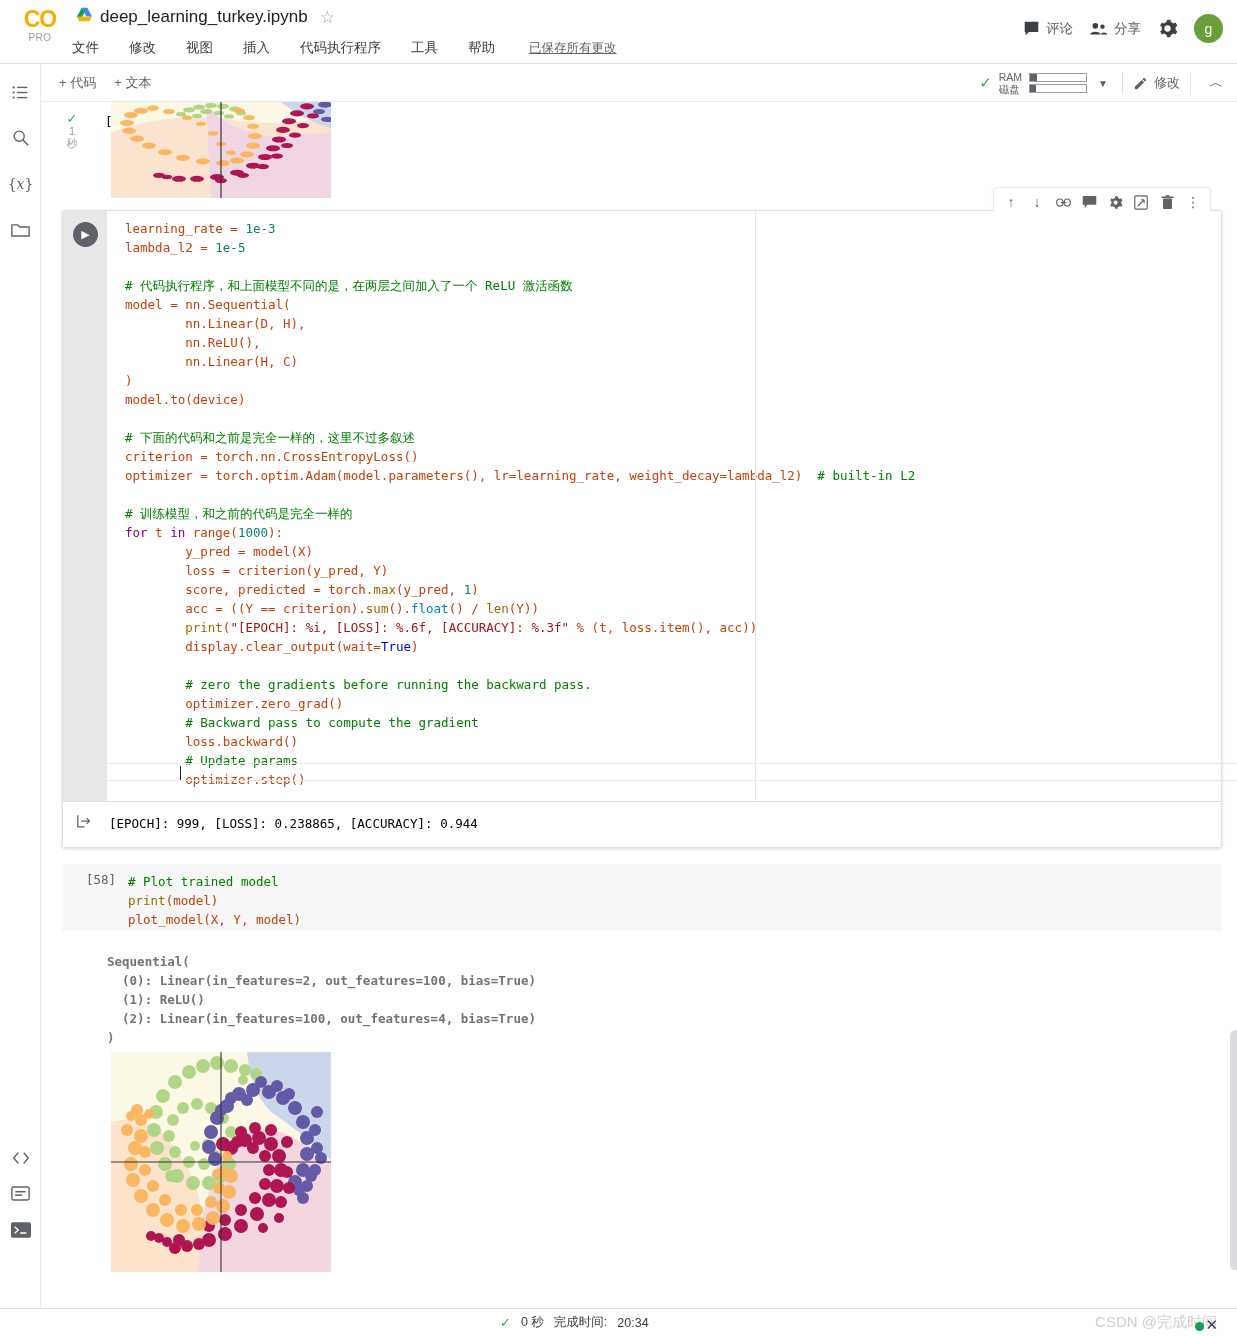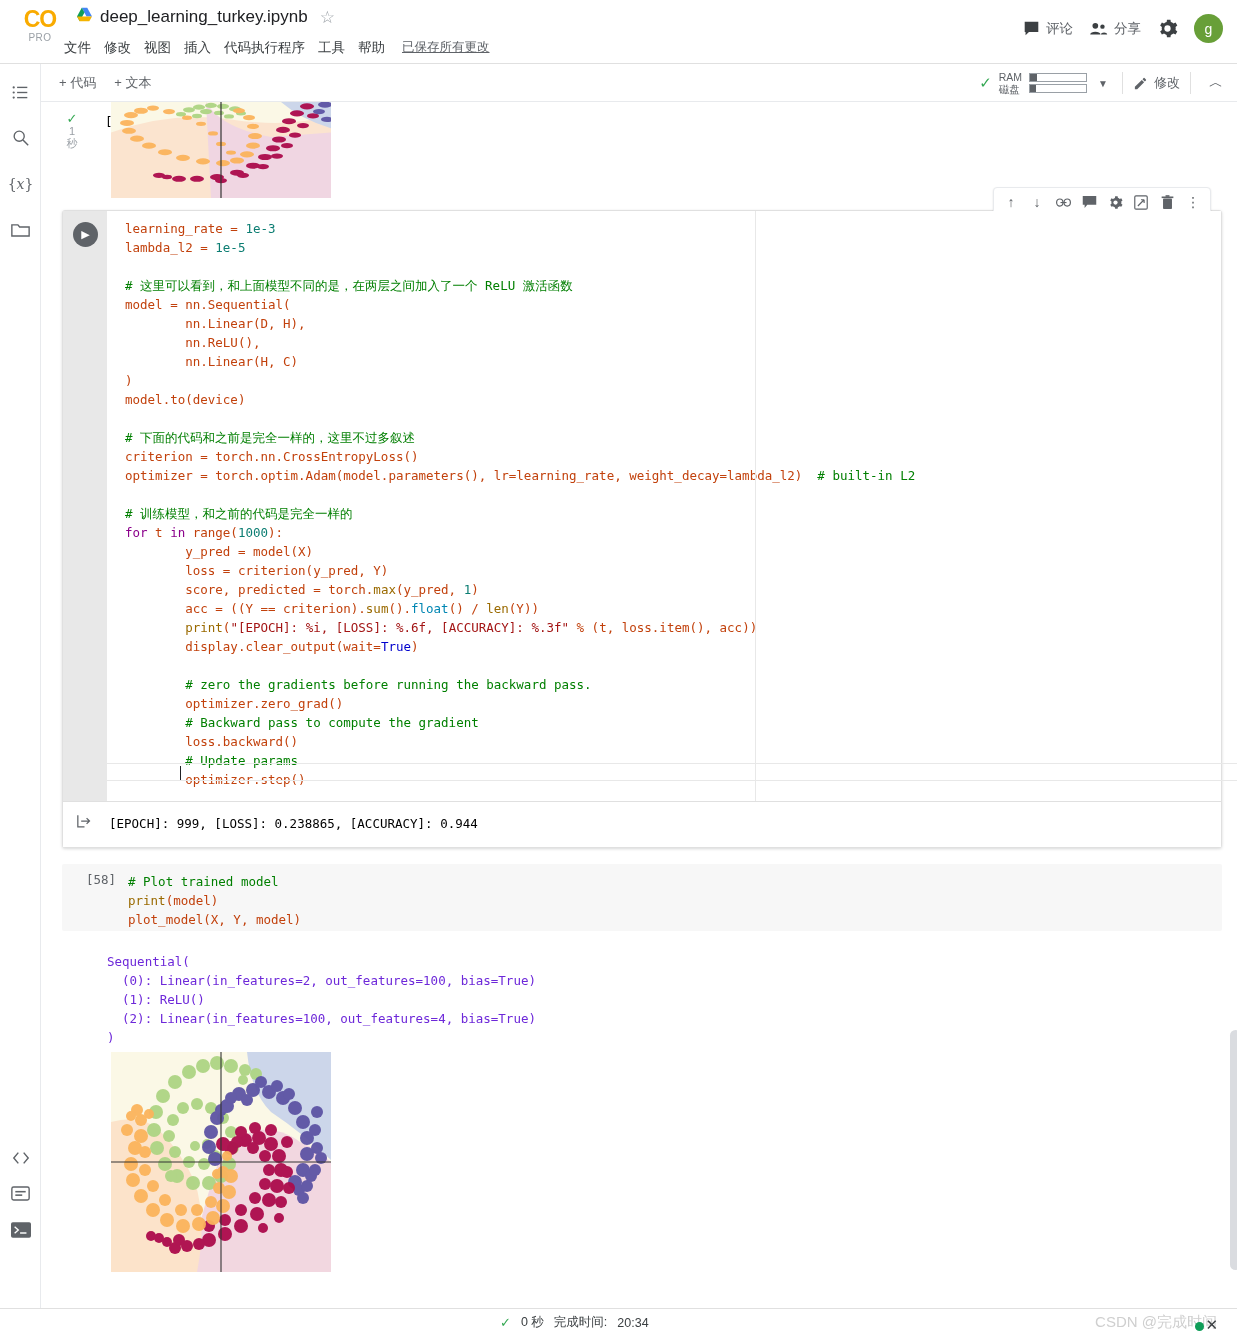--- a/index.html
+++ b/index.html
@@ -25,21 +25,21 @@
     font-size:23px; font-weight:bold; color:#f9ab00; letter-spacing:-1px;
     line-height:26px; font-family:"Liberation Sans", sans-serif;text-align:center;
   }
   .colab-logo .pro {
     font-size:10px; color:#9aa0a6; line-height:11px; letter-spacing:0.5px;
   }
   .title-row { position:absolute; left:76px; top:7px; height:28px; display:flex; }
   .drive-icon { width:17px; height:15px; margin-right:7px; display:block; }
   .nb-title { font-size:17px; color:#202124; font-family:"Liberation Sans", sans-serif; }
   .star { margin-left:12px; color:#9aa0a6; font-size:17px; cursor:pointer; }
-  .menu-row { position:absolute; left:64px; top:39px; display:flex; align-items:flex-start; gap:13px; }
+  .menu-row { position:absolute; left:72px; top:39px; display:flex; align-items:flex-end; gap:30px; }
   .menu-item { font-size:13.5px; color:#3c4043; cursor:pointer; }
   .saved-note { font-size:12.5px; color:#5f6368; text-decoration:underline; margin-left:4px;}
   .header-right { position:absolute; right:14px; top:14px; display:flex; align-items:center; gap:16px; }
   .hr-btn { display:flex; align-items:center; gap:6px; cursor:pointer; color:#5f6368; font-size:13.5px; }
   .avatar {
     width:29px; height:29px; border-radius:50%; background:#689f38; color:#fff;
     display:flex; align-items:center; justify-content:center; font-size:14px; cursor:pointer;
   }
 
   
@@ -408,21 +408,21 @@
       <div class="run-col">
         <div class="run-btn">▶</div>
       </div>
 
       <div class="code-area">
         <div class="rule-line"></div>
         <div id="code-lines-active">
             <div class="mono"><span class="kw-dark">learning_rate = </span><span class="kw-teal">1e-3</span></div>
             <div class="mono"><span class="kw-dark">lambda_l2 = </span><span class="kw-teal">1e-5</span></div>
             <div class="mono">&nbsp;</div>
-            <div class="mono"><span class="kw-green"># 这里可以看到，和上面模型不同的是，在两层之间加入了一个 ReLU 激活函数</span></div>
+            <div class="mono"><span class="kw-green"># 代码执行程序，和上面模型不同的是，在两层之间加入了一个 ReLU 激活函数</span></div>
             <div class="mono"><span class="kw-dark">model = nn.Sequential(</span></div>
             <div class="mono"><span class="kw-dark">        nn.Linear(D, H),</span></div>
             <div class="mono"><span class="kw-dark">        nn.ReLU(),</span></div>
             <div class="mono"><span class="kw-dark">        nn.Linear(H, C)</span></div>
             <div class="mono"><span class="kw-dark">)</span></div>
             <div class="mono"><span class="kw-dark">model.to(device)</span></div>
             <div class="mono">&nbsp;</div>
             <div class="mono"><span class="kw-green"># 下面的代码和之前是完全一样的，这里不过多叙述</span></div>
             <div class="mono"><span class="kw-dark">criterion = torch.nn.CrossEntropyLoss()</span></div>
             <div class="mono"><span class="kw-dark">optimizer = torch.optim.Adam(model.parameters(), lr=learning_rate, weight_decay=lambda_l2)  </span><span class="kw-green"># built-in L2</span></div>
@@ -461,21 +461,21 @@
     <div class="gutter" style="top:778px;">
       <div class="g-check">✓</div>
       <div class="g-time">0<br>秒</div>
     </div>
 
     <div class="cell-58">
       <span class="bracket">[58]</span>
       <div id="code-lines-58" class="mono" style="position:absolute;left:66px;top:8px;"><div class="mono"><span class="kw-green"># Plot trained model</span></div><div class="mono"><span class="kw-brown">print</span><span class="kw-dark">(model)</span></div><div class="mono"><span class="kw-dark">plot_model(X, Y, model)</span></div></div>
     </div>
 
-    <div id="out-58" class="mono" style="position:absolute;left:66px;top:850px;color:#6d28d9;"><div>Sequential(</div><div>  (0): Linear(in_features=2, out_features=100, bias=True)</div><div>  (1): ReLU()</div><div>  (2): Linear(in_features=100, out_features=4, bias=True)</div><div>)</div></div>
+    <div id="out-58" class="mono" style="position:absolute;left:66px;top:850px;color:#737373;font-weight:bold;"><div>Sequential(</div><div>  (0): Linear(in_features=2, out_features=100, bias=True)</div><div>  (1): ReLU()</div><div>  (2): Linear(in_features=100, out_features=4, bias=True)</div><div>)</div></div>
 
     <div class="plot-b">
       <svg width="220" height="220" viewBox="0 0 220 220">
         <defs>
             <clipPath id="clipB">
               <rect x="0" y="0" width="220" height="220"></rect>
             </clipPath>
           </defs>
         <g clip-path="url(#clipB)">
 

